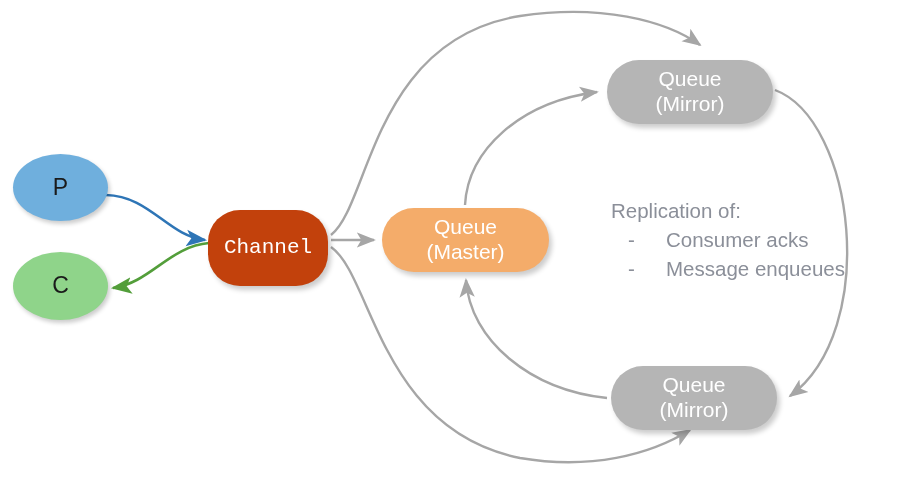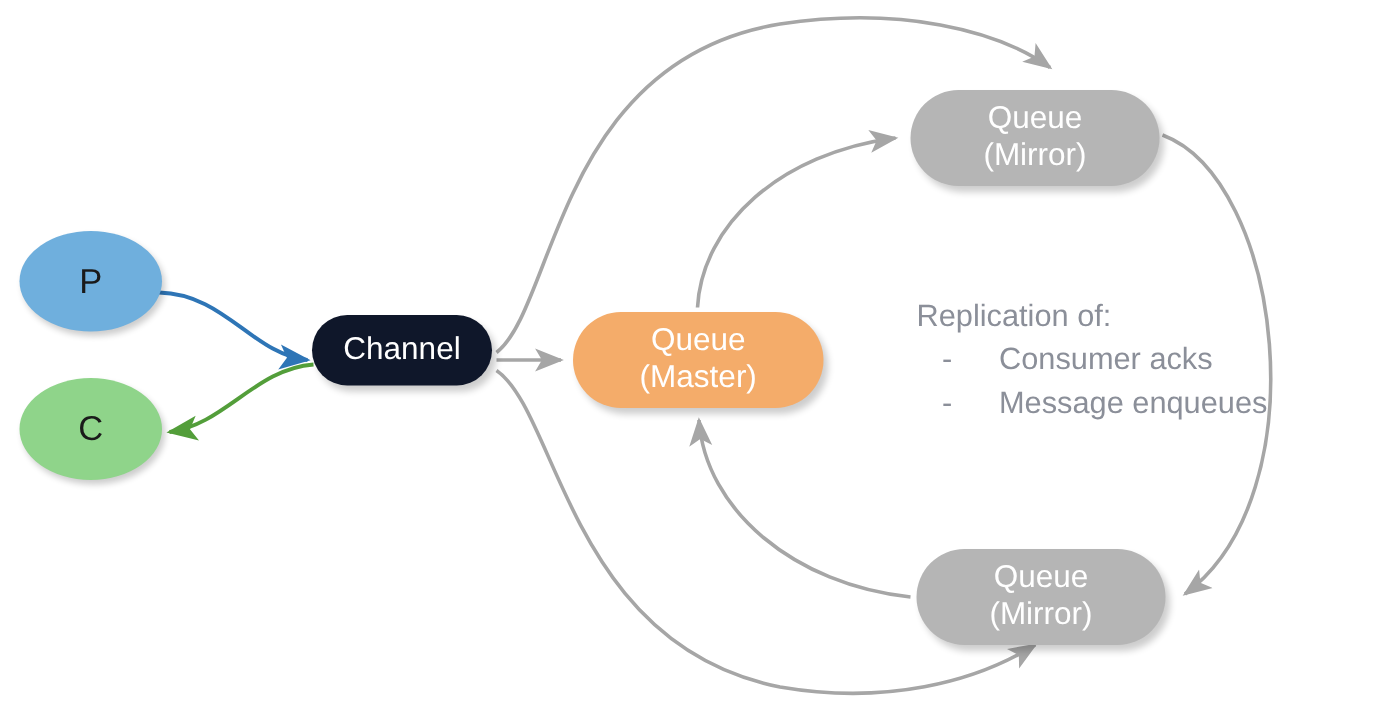--- a/index.html
+++ b/index.html
@@ -106,21 +106,21 @@
   </svg>
 
   <div class="node ellipse" style="left:13px; top:154px; width:95px; height:67px; background:#6fafdd;">
     <span class="node-label">P</span>
   </div>
 
   <div class="node ellipse" style="left:13px; top:252px; width:95px; height:68px; background:#8fd48a;">
     <span class="node-label">C</span>
   </div>
 
-  <div class="node rrect" style="left:208px; top:210px; width:120px; height:47px; background:#0f172a;">
+  <div class="node rrect" style="left:208px; top:210px; width:120px; height:76px; background:#c2410c;font-family:Liberation Mono, monospace;">
     <span class="node-label">Channel</span>
   </div>
 
   <div class="node rrect" style="left:382px; top:208px; width:167px; height:64px; background:#f4ac6a;">
     <span class="node-label">Queue
 (Master)</span>
   </div>
 
   <div class="node rrect" style="left:607px; top:60px; width:166px; height:64px; background:#b5b5b5;">
     <span class="node-label">Queue

